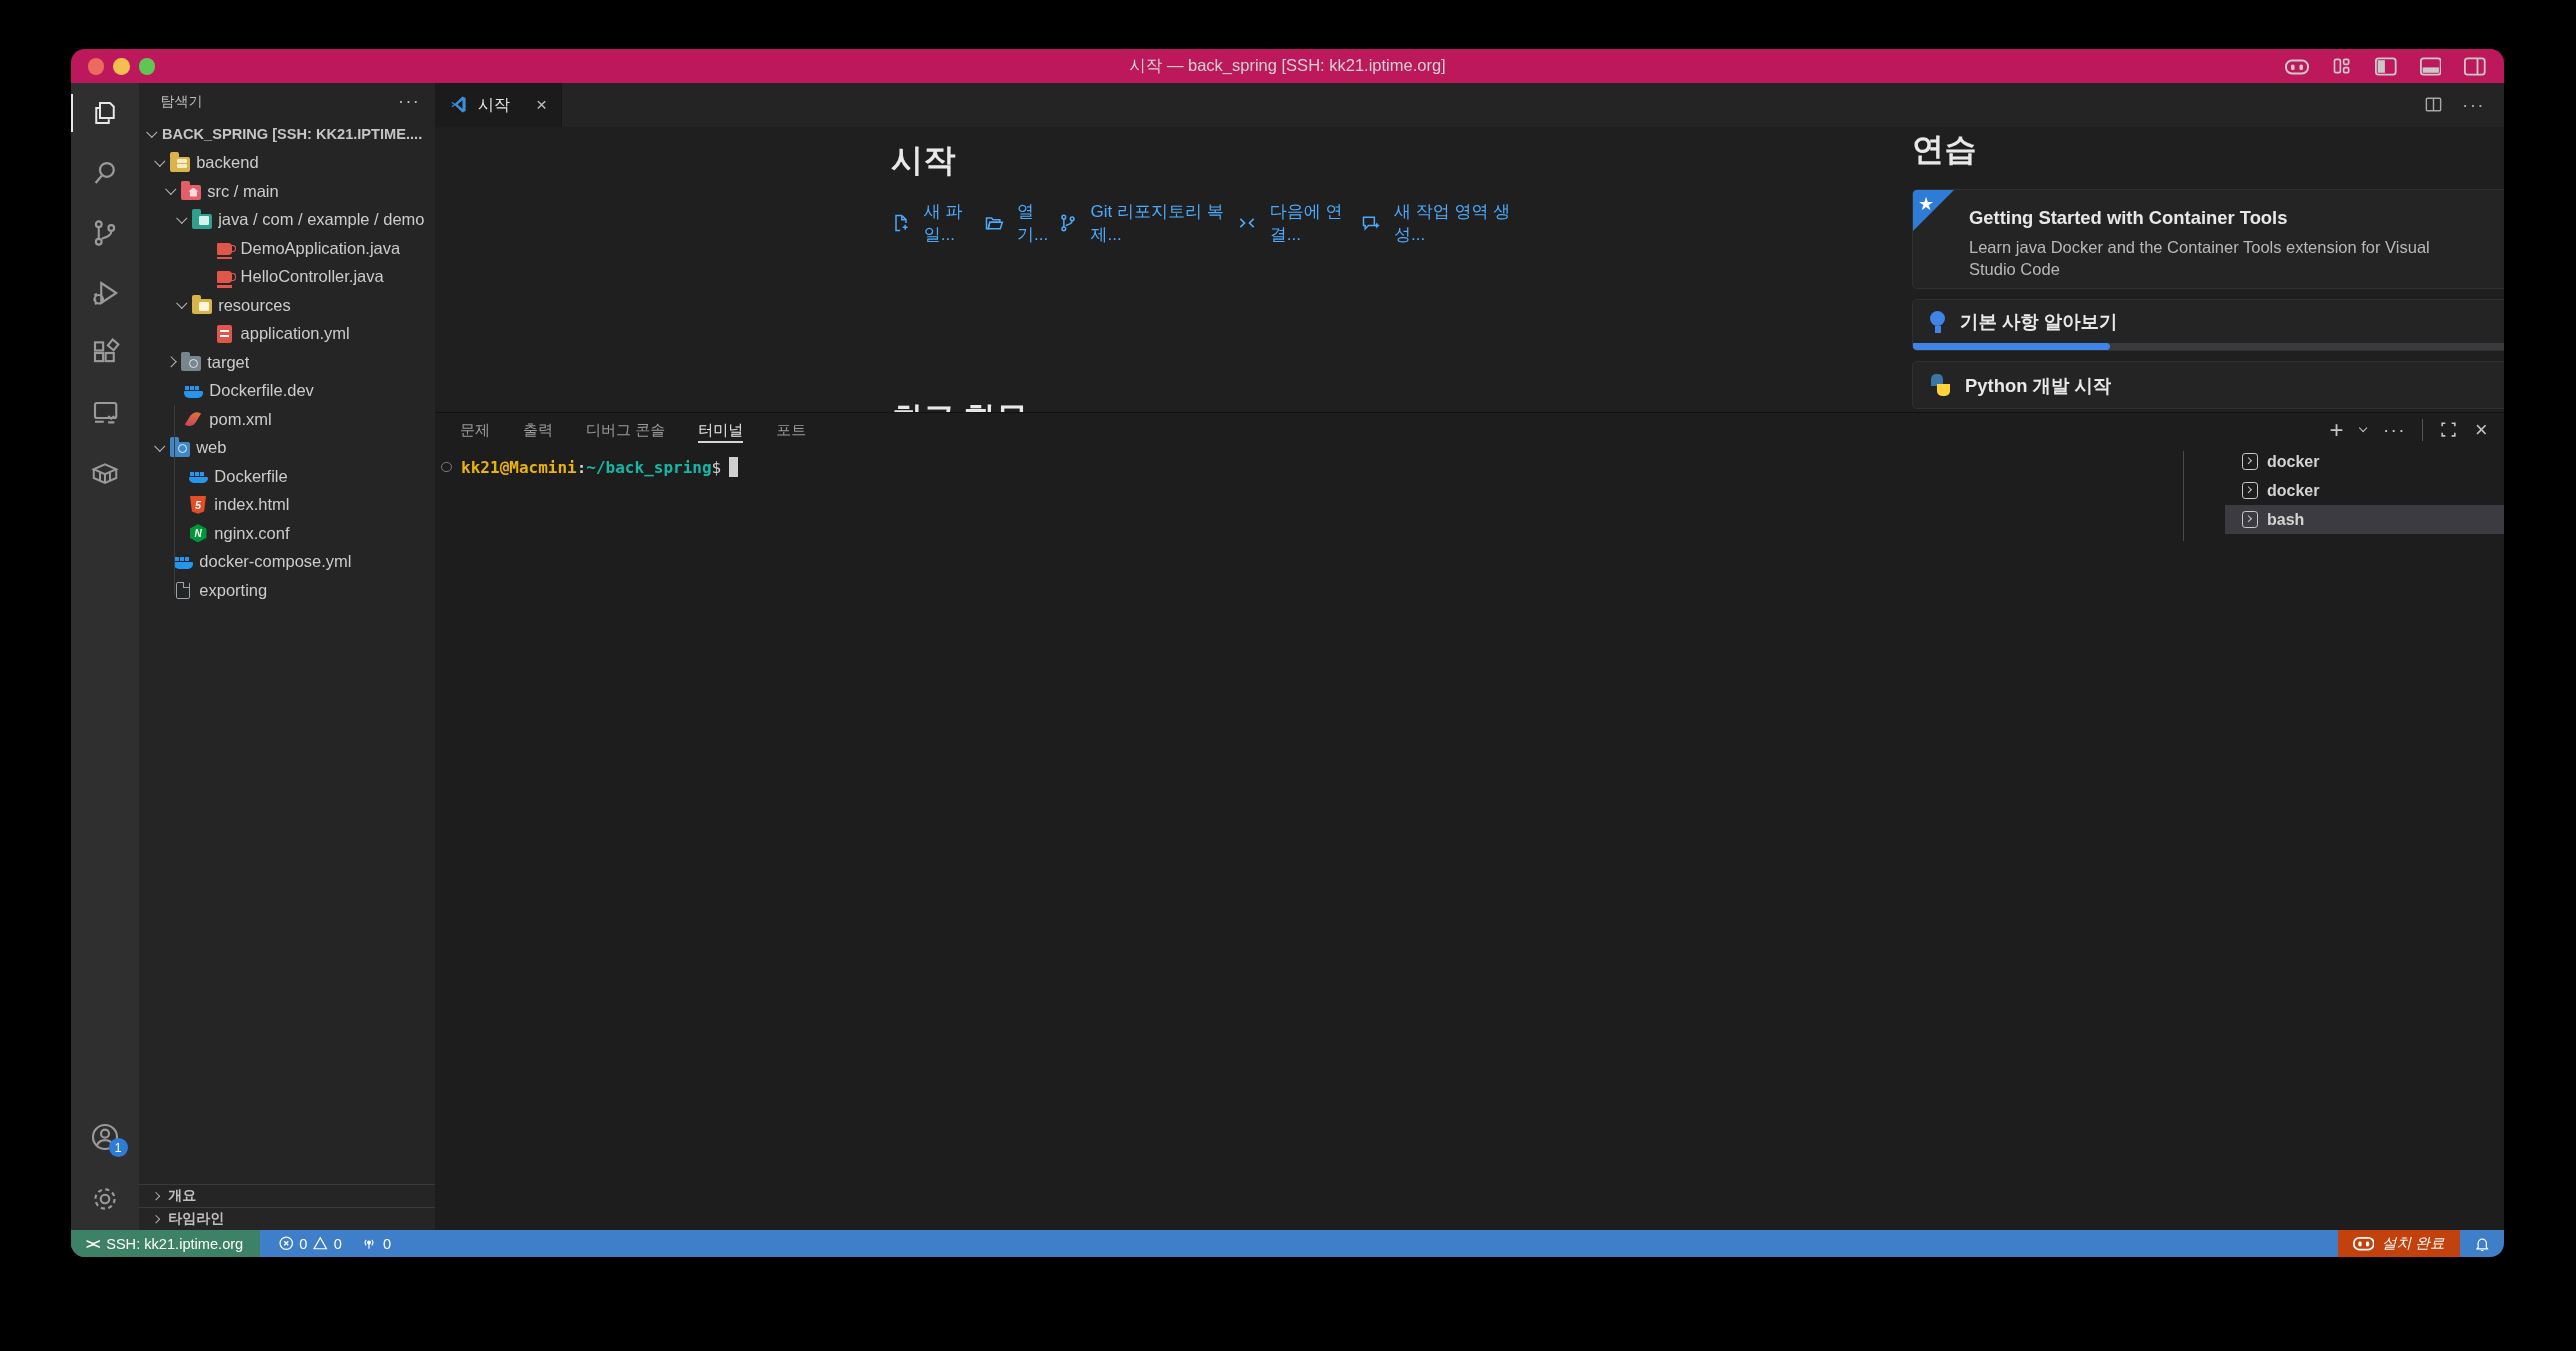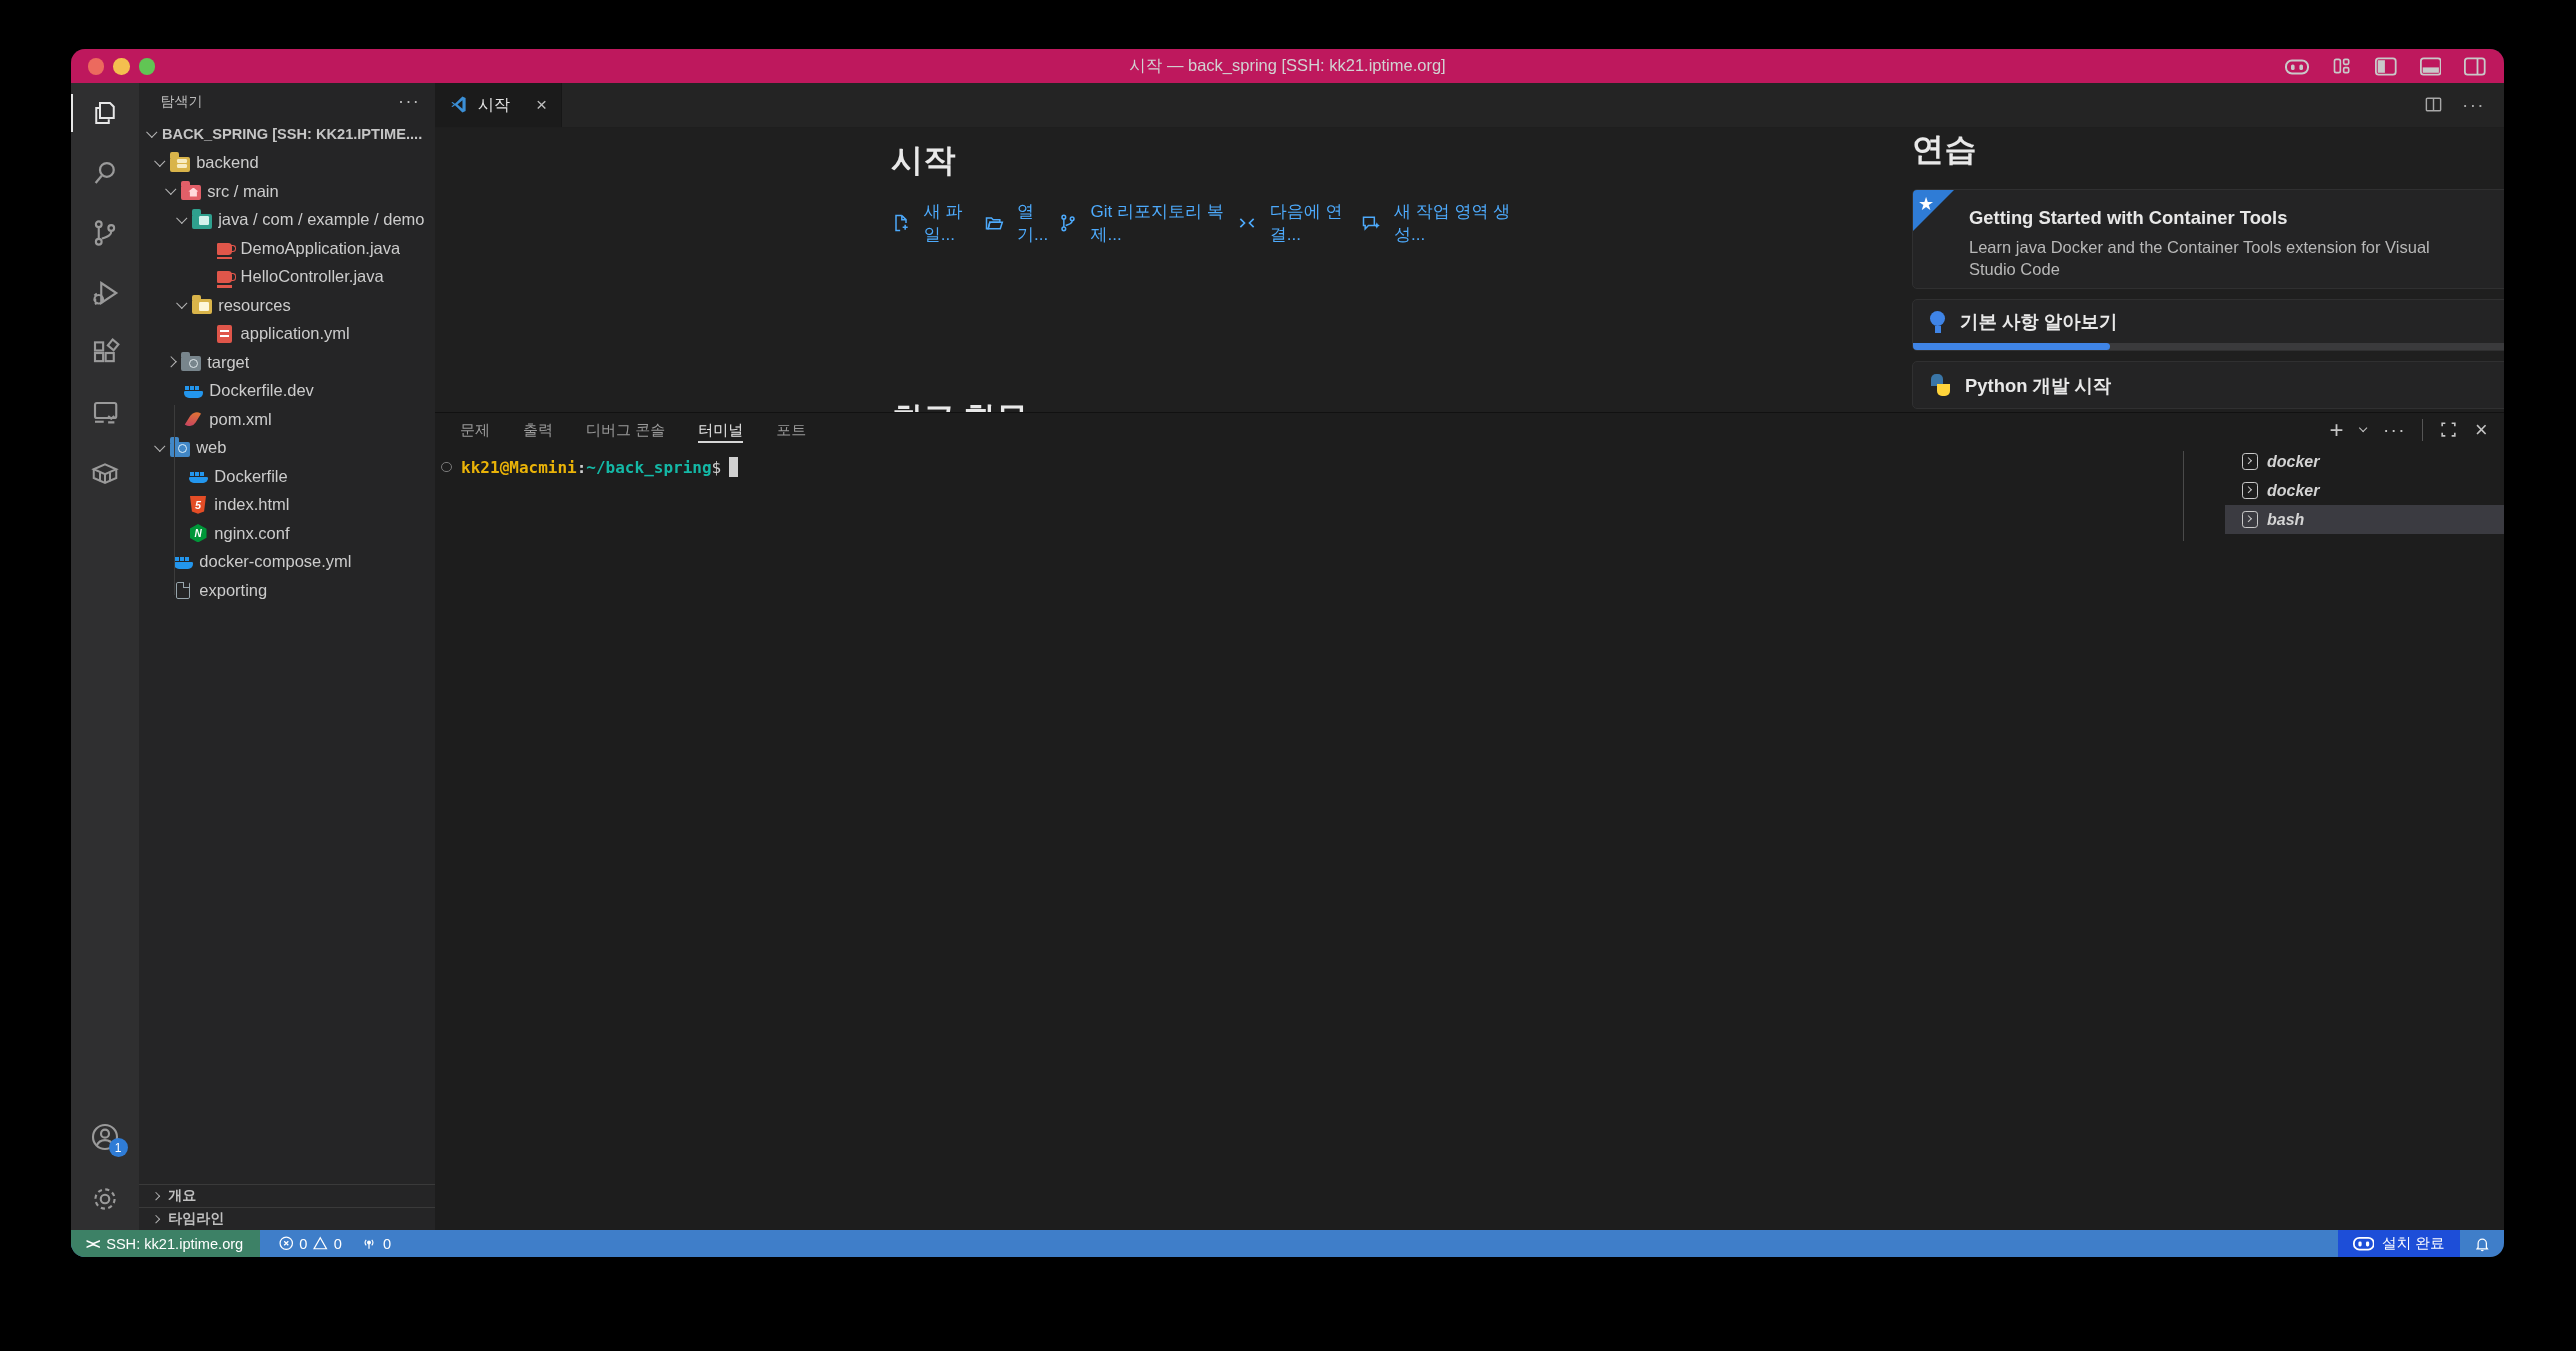--- a/index.html
+++ b/index.html
@@ -111,33 +111,33 @@
   .pact-chev { width:6.3px; height:6.3px; border-right:1.6px solid #c4c4c4; border-bottom:1.6px solid #c4c4c4; transform:rotate(45deg); margin-top:-3.8px; }
   .pact-more { font-size:19px; letter-spacing:1.3px; }
   .pact-sep { width:0.6px; height:21.6px; background:#555; }
   .pact-close { font-size:21.6px; }
   .term { position:absolute; left:0; top:34px; bottom:0; right:279px; font-family:"DejaVu Sans Mono","Liberation Mono",monospace; font-size:16px; font-weight:700; }
   .prompt-line { display:flex; align-items:center; margin:10px 0 0 6.3px; }
   .cmd-dot { width:10.8px; height:10.8px; border:1.6px solid #787878; border-radius:50%; margin-right:9px; flex:none; }
   .t-user { color:#eab308; } .t-colon { color:#cfcfcf; } .t-path { color:#14b8a6; } .t-dollar { color:#cfcfcf; font-weight:400; }
   .cursor { display:inline-block; width:9.5px; height:20px; background:#d0d0d0; margin-left:7.6px; vertical-align:middle; }
   .term-scrollline { position:absolute; right:320px; top:38px; height:90px; width:1.3px; background:#4a4a4a; }
-  .sessions { position:absolute; right:0; top:34px; width:279px; bottom:0;font-style:italic; }
+  .sessions { position:absolute; right:0; top:34px; width:279px; bottom:0; }
   .sess { height:29px; display:flex; align-items:center; gap:9px; padding-left:16.5px; color:#d3d3d3; font-size:16px; font-weight:600; }
   .sess.selected { background:#3b3b41; }
   .sess-ico { width:16.5px; height:16.5px; border:1.6px solid #c9c9c9; border-radius:3.2px; position:relative; flex:none; }
   .sess-ico::before { content:""; position:absolute; left:3.2px; top:3.8px; width:4.4px; height:4.4px; border-right:1.6px solid #c9c9c9; border-bottom:1.6px solid #c9c9c9; transform:rotate(-45deg); }
 
   
   .statusbar { position:absolute; left:0; right:0; bottom:0; height:27px; background:#3f7ec9; display:flex; align-items:center; color:#fff; font-size:14.6px; }
   .sb-remote { height:100%; background:#3d8166; display:flex; align-items:center; gap:7.6px; padding:0 16.5px 0 15px; font-weight:400; }
   .remote-gt { font-weight:700; letter-spacing:-1.9px; font-size:14px; }
   .sb-item { display:flex; align-items:center; gap:5px; margin-left:18px; }
   .sb-right { margin-left:auto; display:flex; align-items:center; height:100%; }
-  .sb-copilot { height:100%; background:#1d4ed8; display:flex; align-items:center; gap:7.6px; padding:0 15px; }
+  .sb-copilot { height:100%; background:#c2410c; display:flex; align-items:center; gap:7.6px; padding:0 15px;font-style:italic; }
   .sb-bell { height:100%; display:flex; align-items:center; padding:0 14px; }
   svg.sicon { display:block; }
 </style>
 </head>
 <body>
 
 <div class="window">
 
   <div class="titlebar">
     <div class="lights">

